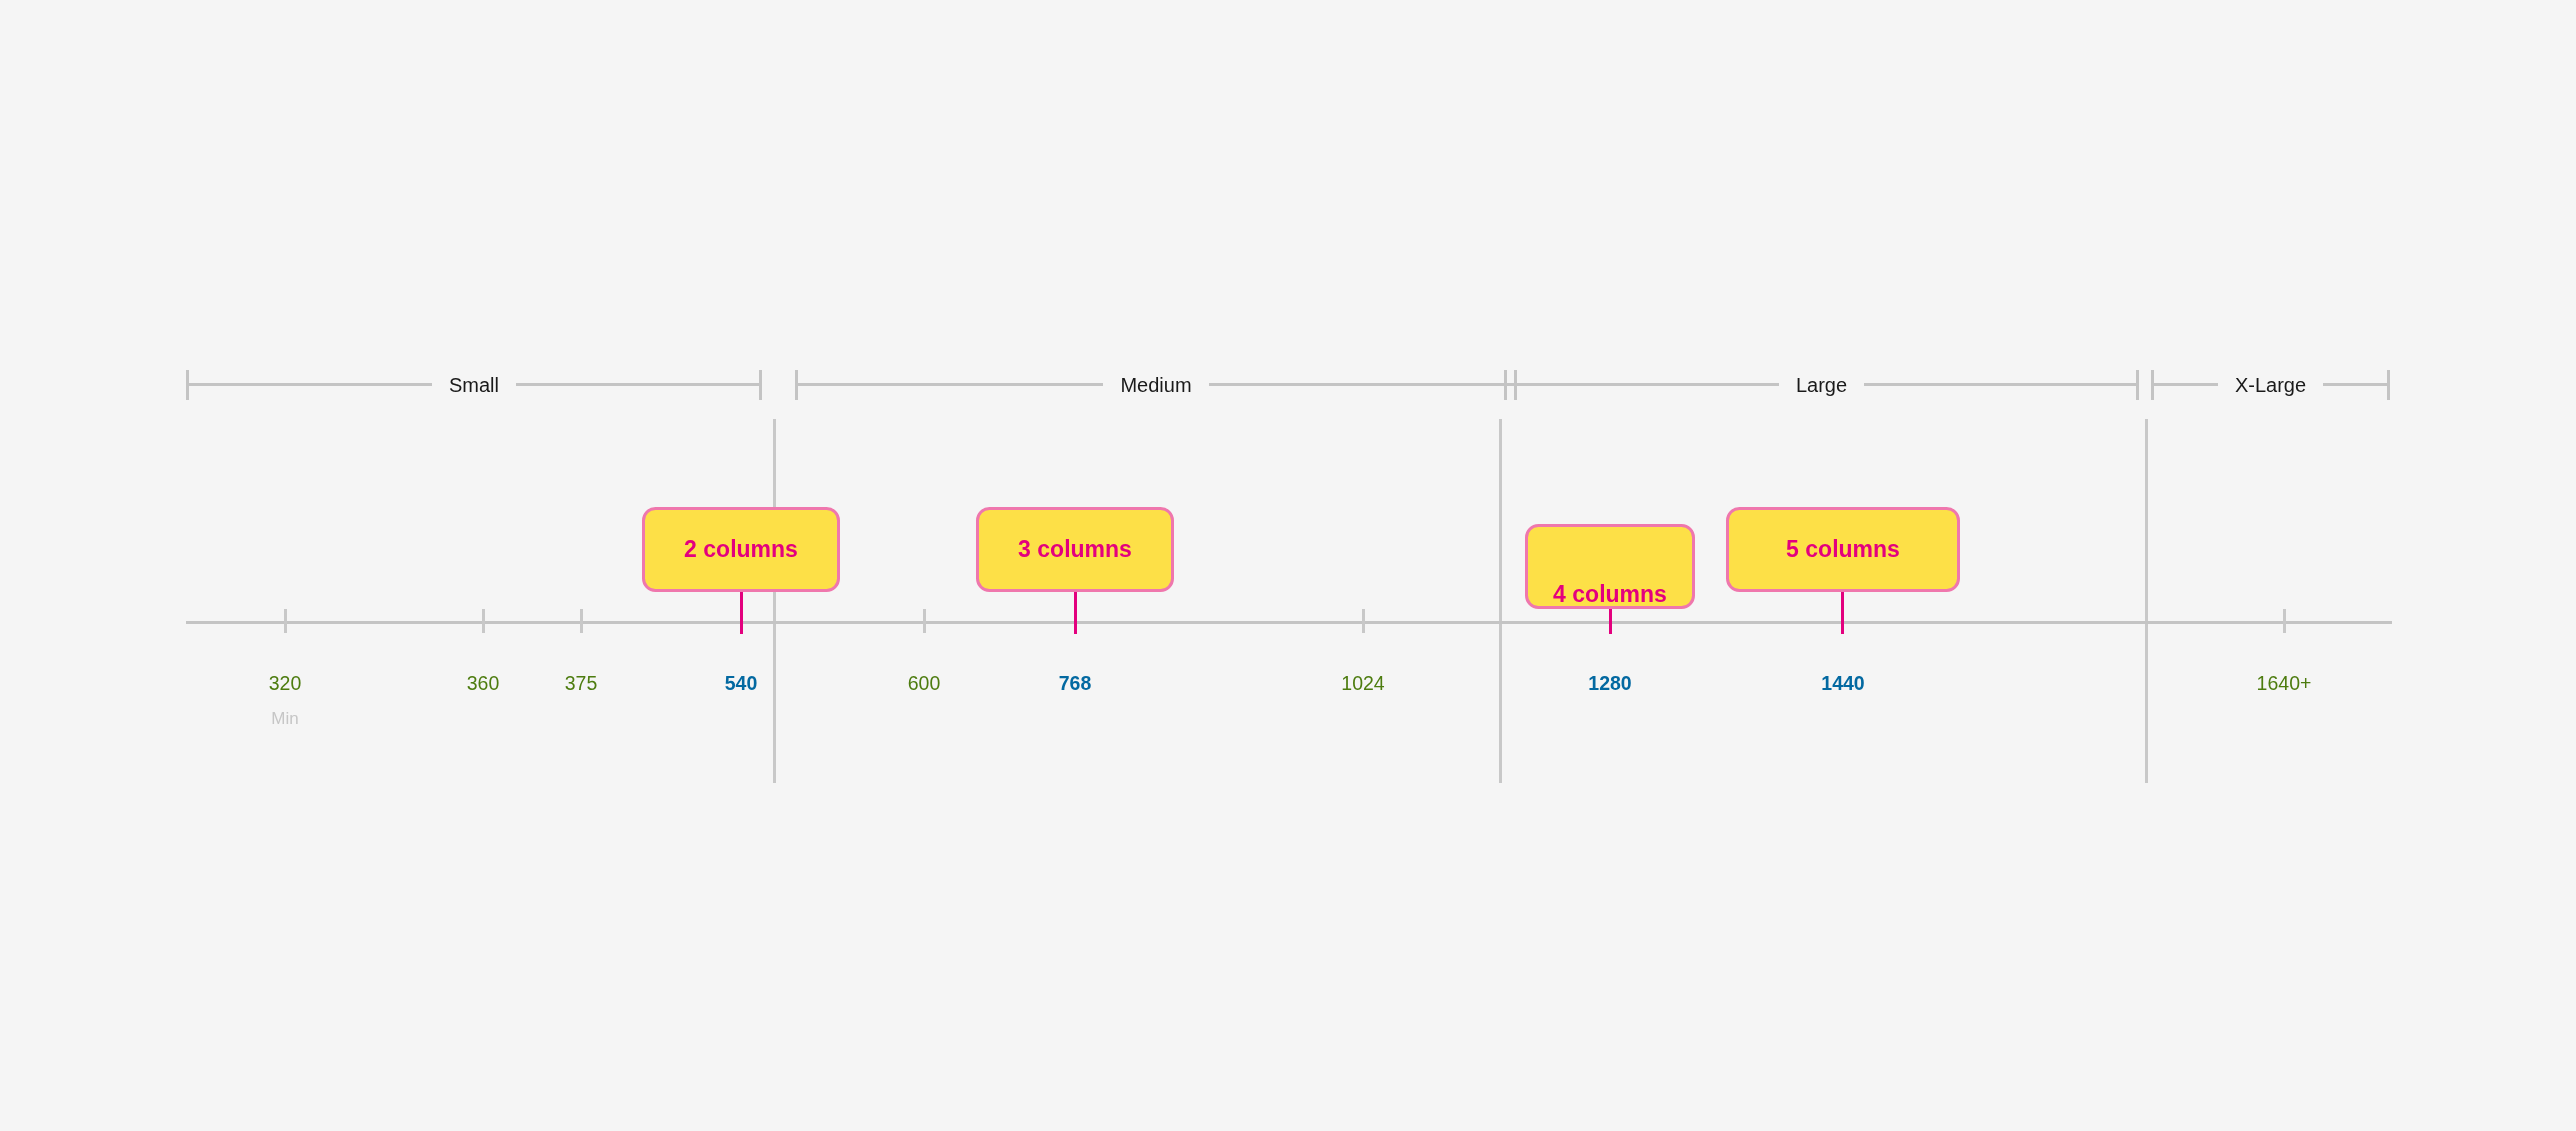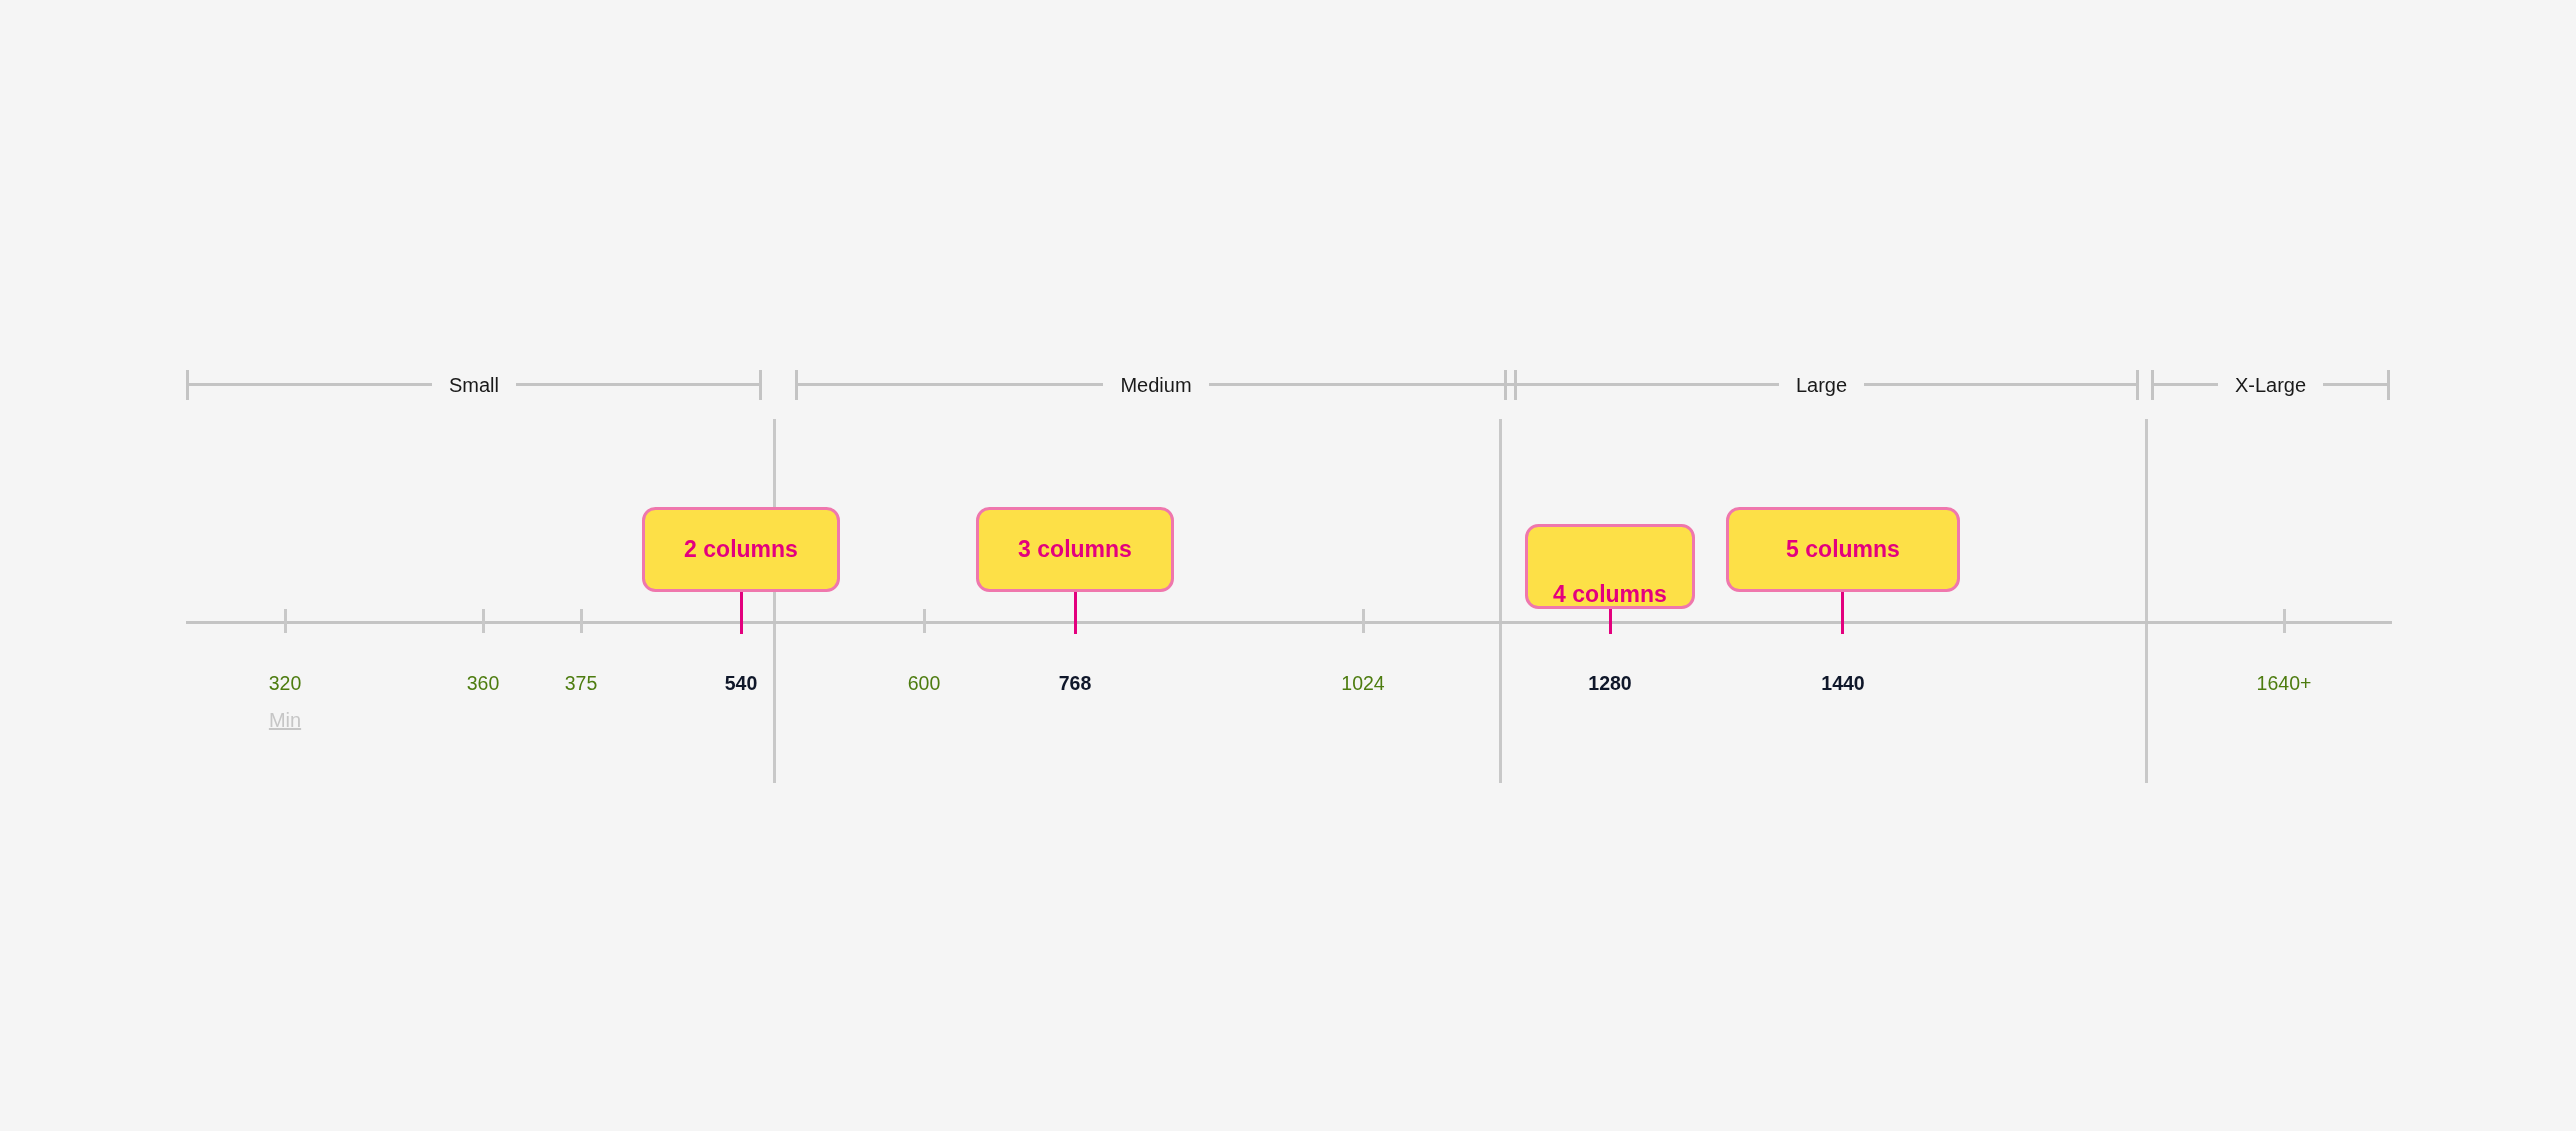--- a/index.html
+++ b/index.html
@@ -75,31 +75,30 @@
   
   .value-label {
     position: absolute;
     transform: translateX(-50%);
     font-size: 19.5px;
     color: #4d7c0f;
     white-space: nowrap;
     line-height: 1;
   }
   .value-label.pink {
-    color: #0f172a;
+    color: #0369a1;
     font-weight: bold;
   }
   .sub-label {
     position: absolute;
     transform: translateX(-50%);
-    font-size: 20px;
+    font-size: 17px;
     color: #c6c6c6;
     white-space: nowrap;
     line-height: 1;
-    text-decoration: underline;
   }
 
   
   .pill {
     position: absolute;
     transform: translateX(-50%);
     box-sizing: border-box;
     height: 85px;
     border: 3.4px solid #ef77ad;
     border-radius: 13.4px;

